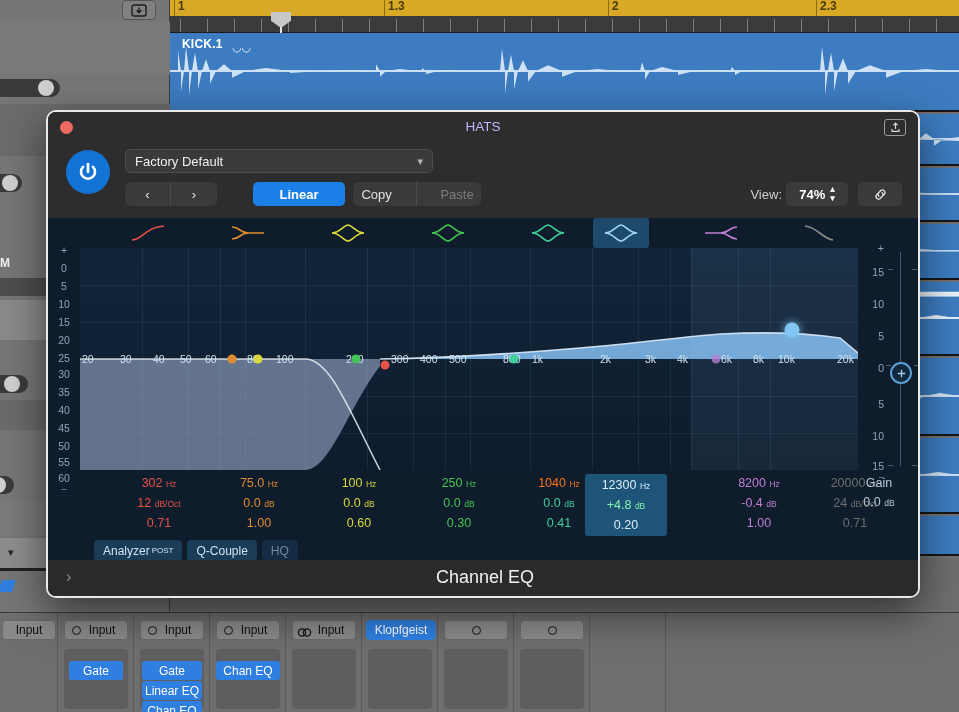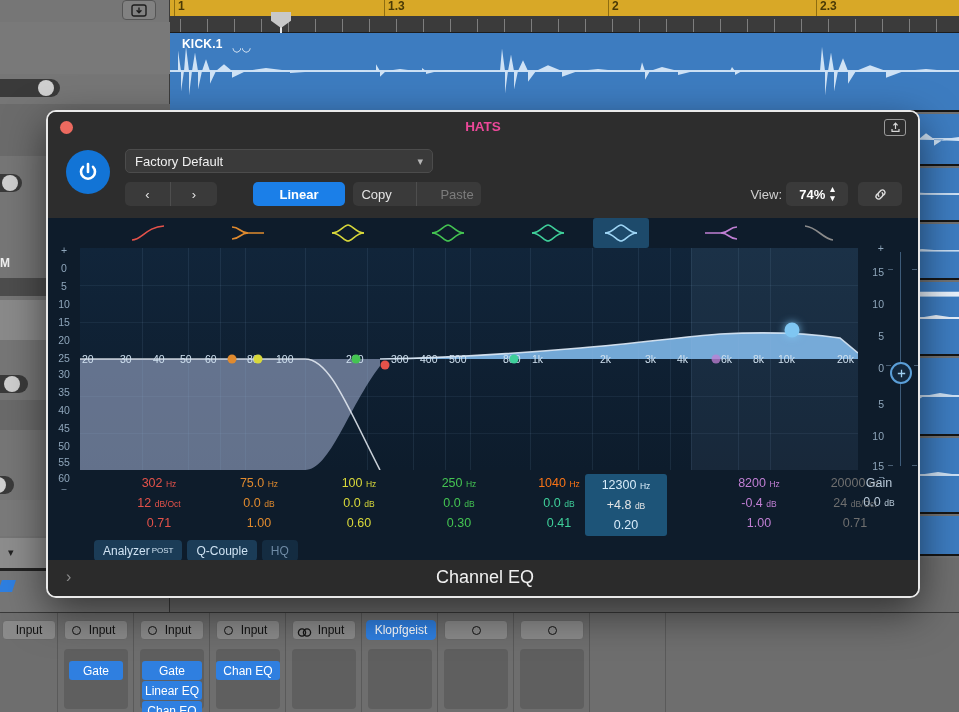--- a/index.html
+++ b/index.html
@@ -66,21 +66,21 @@
       display: flex; align-items: center; justify-content: center; }
 
   
   .plugwin { position: absolute; left: 46px; top: 110px; width: 874px; height: 488px;
       background: #2b2b2b; border-radius: 10px; border: 2px solid #e9e9e9;
       box-shadow: 0 14px 40px rgba(0,0,0,.55); overflow: hidden; }
   .titlebar { position: relative; height: 32px; background: #2d2d2d; }
   .close-btn { position: absolute; left: 12px; top: 9px; width: 13px; height: 13px;
       border-radius: 50%; background: #ec6a5f; }
   .win-title { position: absolute; left: 0; right: 0; top: 7px; text-align: center;
-      color: #ec4899; font-size: 13.5px; font-weight: bold; }
+      color: #c4b5fd; font-size: 13.5px; font-weight: normal; }
   .share-btn { position: absolute; right: 12px; top: 7px; width: 22px; height: 17px;
       border: 1px solid #9a9a9a; border-radius: 3px;
       display: flex; align-items: center; justify-content: center; }
 
   .toolbar { position: relative; height: 74px; background: #2d2d2d; }
   .power { position: absolute; left: 18px; top: 6px; width: 44px; height: 44px;
       border-radius: 50%; background: #1274d6;
       display: flex; align-items: center; justify-content: center; }
   .preset-menu { position: absolute; left: 77px; top: 5px; width: 308px; height: 24px;
       background: #3a3a3a; border: 1px solid #4c4c4c; border-radius: 5px;
@@ -665,21 +665,21 @@
             <span class="pu">dB</span>
           </div>
           <div class="pv" style="color:#3fcf9a;">0.41</div>
         </div>
 
         <div class="pcol wide active" style="left:505px;">
           <div class="pv" style="color:#d8ecfa;">
             <span>12300</span>
             <span class="pu">Hz</span>
           </div>
-          <div class="pv" style="color:#e5e5e5;">
+          <div class="pv" style="color:#86efac;">
             <span>+4.8</span>
             <span class="pu">dB</span>
           </div>
           <div class="pv" style="color:#d8ecfa;">0.20</div>
         </div>
 
         <div class="pcol" style="left:646px;">
           <div class="pv" style="color:#c07fd4;">
             <span>8200</span>
             <span class="pu">Hz</span>

